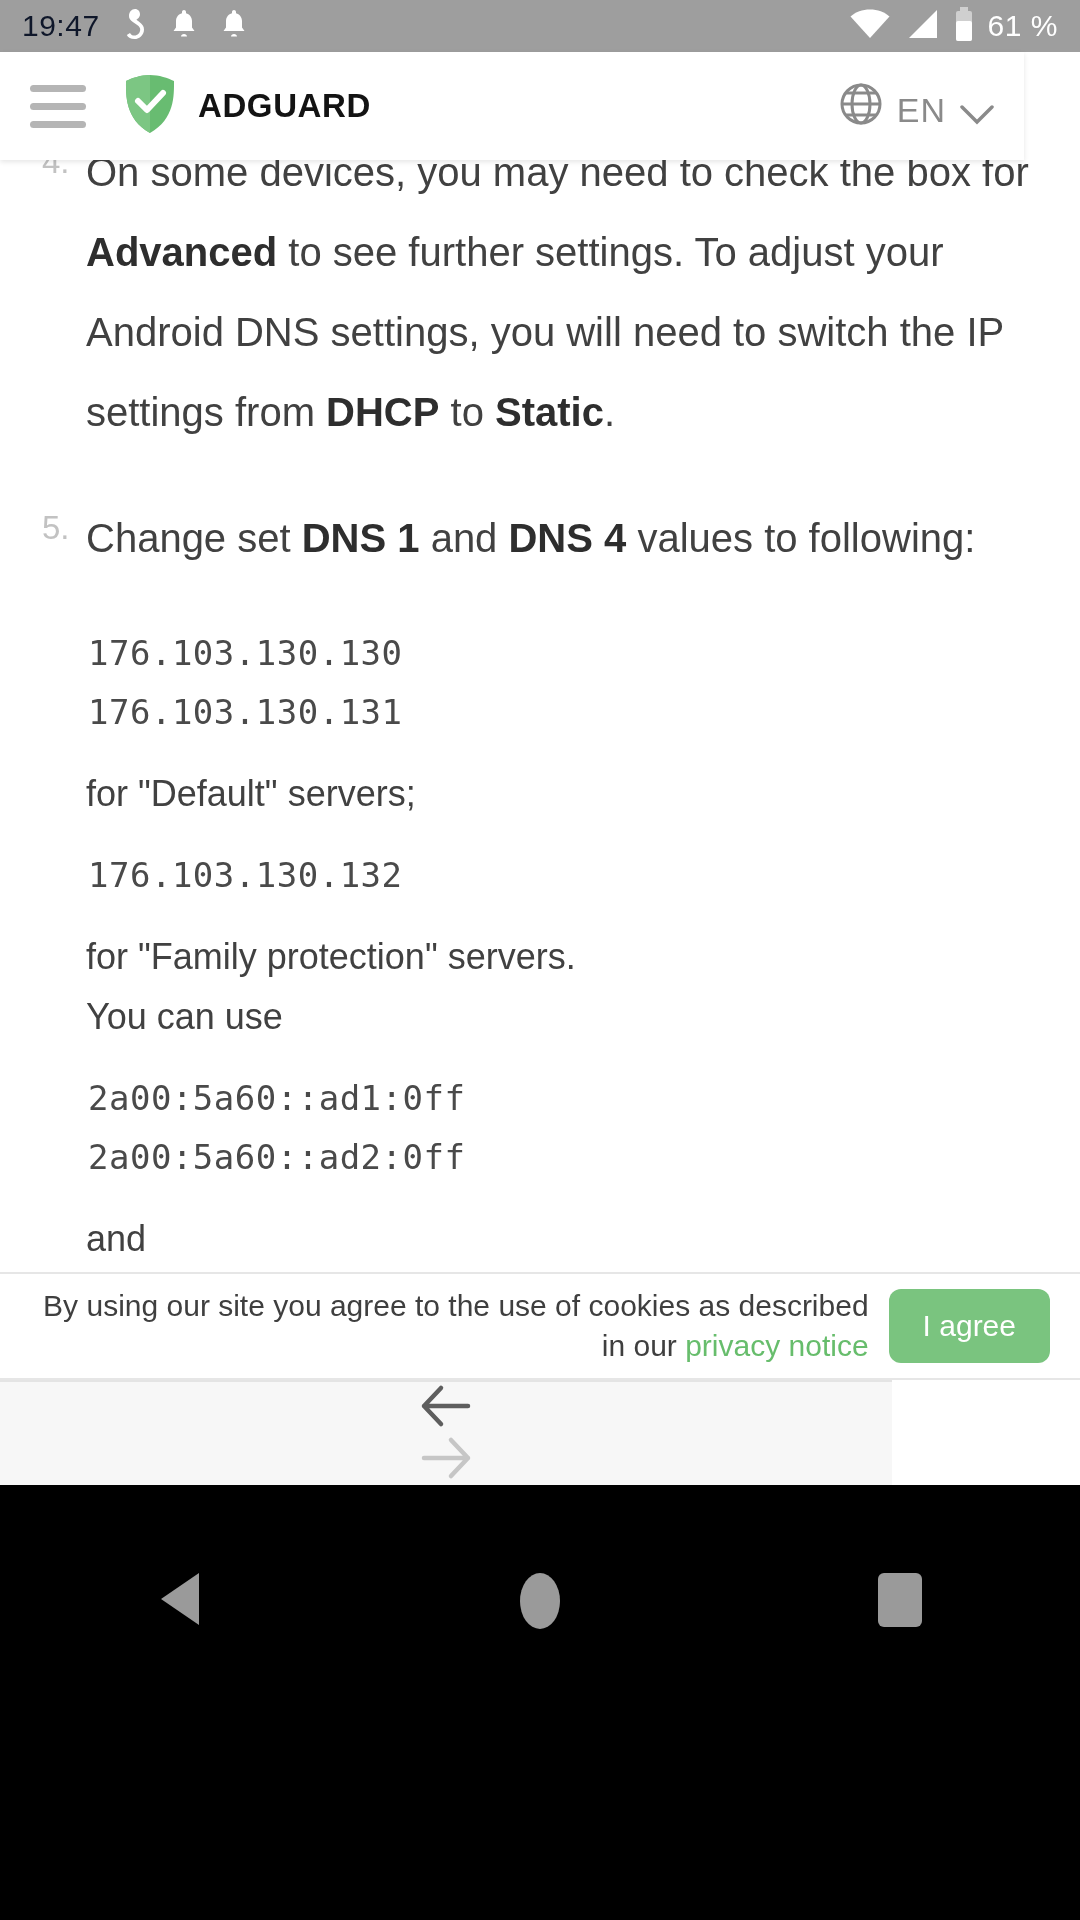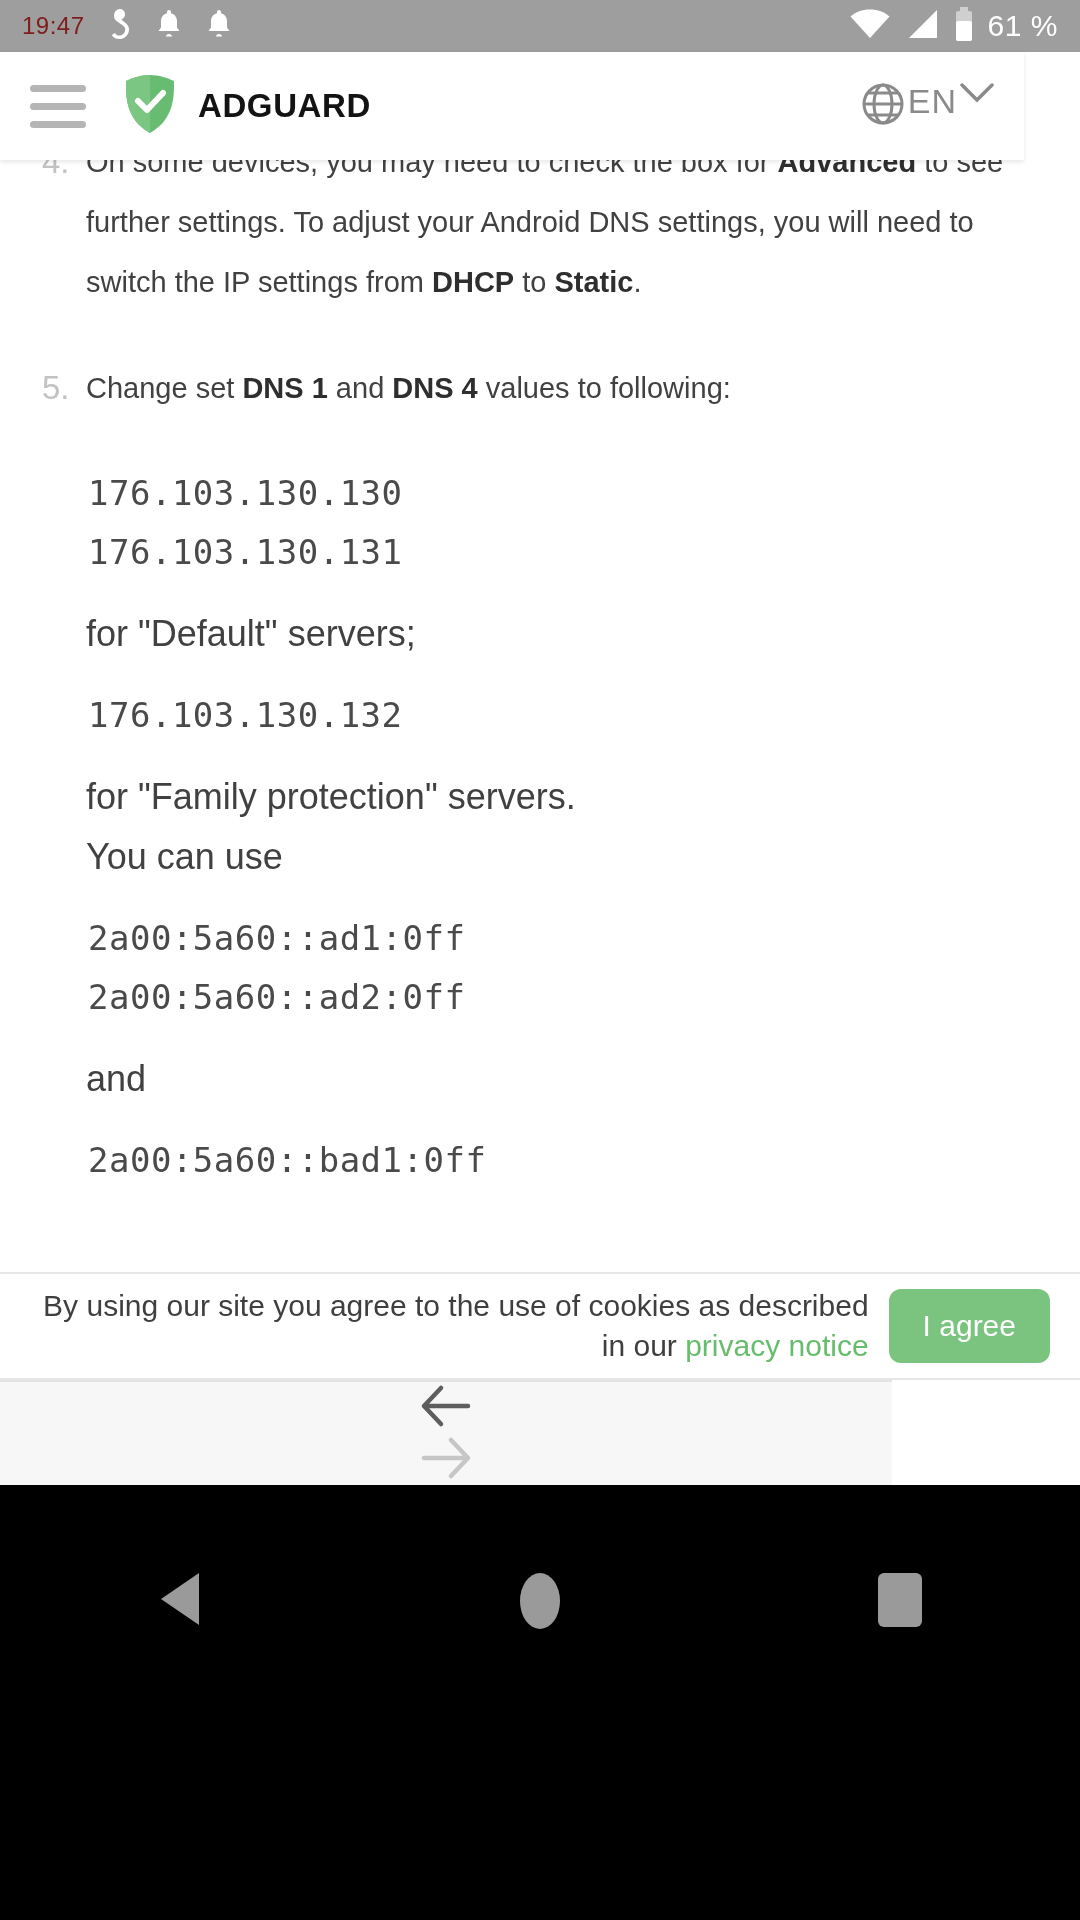--- a/index.html
+++ b/index.html
@@ -11,52 +11,52 @@
   }
   #device { position:relative; width:1080px; height:1920px; background:#fff; }
 
   
   .statusbar {
     position:absolute; top:0; left:0; width:1080px; height:52px;
     background:#9e9e9e; display:flex; align-items:center;
     padding:0 22px; color:#fff;
   }
   .sb-left { display:flex; align-items:center; gap:22px; flex:1; }
-  .sb-time { font-size:24px; letter-spacing:0.5px; color:#7f1d1d; }
+  .sb-time { font-size:30px; letter-spacing:0.5px; color:#0f172a; }
   .sb-right { display:flex; align-items:center; gap:13px; }
   .sb-batt-text { font-size:30px; color:#fff; letter-spacing:0.5px; }
   .ic { display:block; }
 
   
   .siteheader {
     position:absolute; top:52px; left:0; width:1024px; height:108px;
     background:#ffffff; display:flex; align-items:center;
     padding:15px 30px; z-index:30;
     box-shadow:0 2px 5px rgba(0,0,0,0.10);
   }
   .burger { width:56px; display:flex; flex-direction:column; gap:11px; cursor:pointer; }
   .burger span { display:block; height:7px; background:#b5b5b5; border-radius:4px; }
   .brand { display:flex; align-items:center; gap:22px; margin-left:38px; }
   .brand-name { font-size:33px; font-weight:bold; color:#131313; letter-spacing:0.6px; }
-  .lang { margin-left:auto; display:flex; align-items:flex-start; gap:3px; cursor:pointer; }
+  .lang { margin-left:auto; display:flex; align-items:flex-end; gap:14px; cursor:pointer; }
   .lang-text { font-size:34px; color:#8a8a8a; letter-spacing:1px; }
 
   
   .content {
     position:absolute; top:160px; left:0; width:1080px; height:1112px;
     background:#fff; overflow:hidden;
   }
   .inner { position:relative; padding:0 34px 0 34px; }
 
   .li { display:flex; margin-bottom:0; }
   .li-num {
     width:52px; flex:none; color:#c2c2c2; font-size:33px; line-height:60px;
     text-align:left; padding-left:8px;
   }
-  .li-body { flex:1; font-size:29px; line-height:60px; color:#414141; }
+  .li-body { flex:1; font-size:40px; line-height:80px; color:#414141; }
   .li-body b { font-weight:bold; color:#2e2e2e; }
 
   .para { font-size:36px; line-height:60px; color:#414141; padding-left:52px; }
   .mono {
     font-family:"DejaVu Sans Mono","Liberation Mono",monospace;
     font-size:34px; line-height:59px; color:#4a4a4a; padding-left:54px;
     letter-spacing:0.5px;
   }
   .gap-sm { height:46px; }
   .gap-xs { height:22px; }

